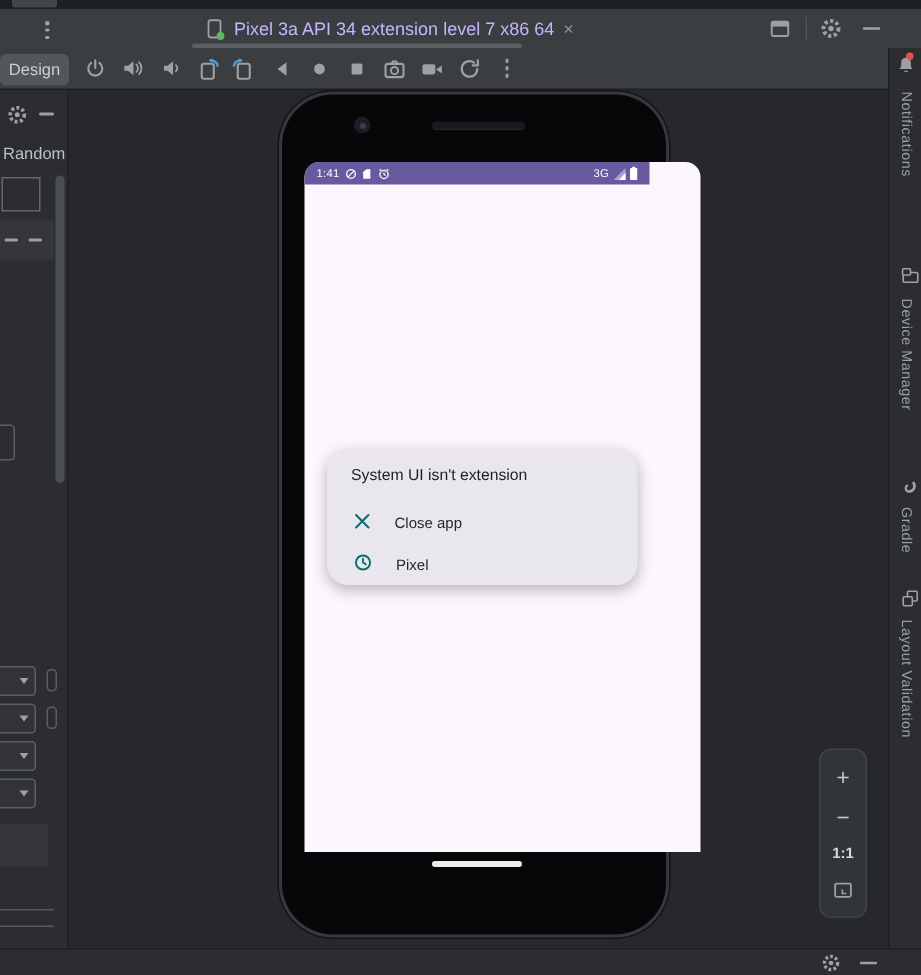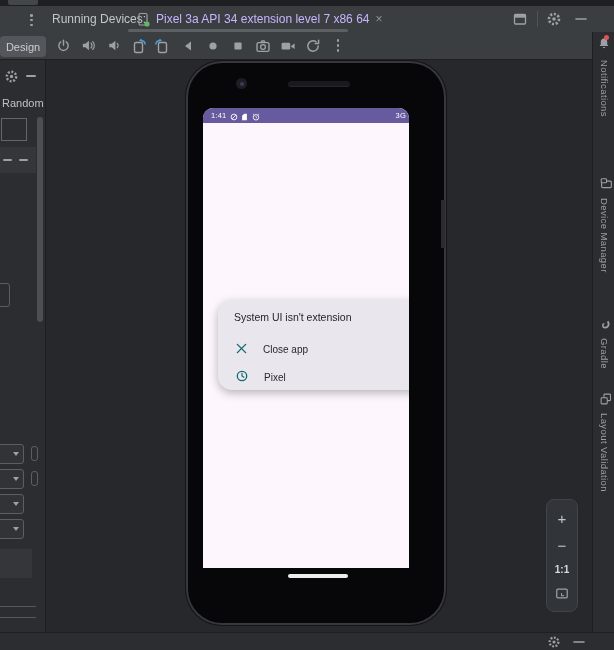--- a/index.html
+++ b/index.html
@@ -63,21 +63,21 @@
   .phone {
     left:188px; top:63px; width:256px; height:560px;
     background:#07070a; border-radius:34px;
     box-shadow:0 0 0 2px #37373c, 0 0 0 3px #141416;
   }
   .cam-outer { left:48px; top:15px; width:11px; height:11px; border-radius:50%; background:#1d1d23; }
   .cam-inner { left:3.5px; top:3.5px; width:4px; height:4px; border-radius:50%; background:#3c3c58; position:absolute; }
   .speaker { left:100px; top:18px; width:62px; height:6px; background:#1a1a1e; border-radius:3px; border-bottom:1px solid #26262b; }
   .side-btn { left:253px; top:137px; width:4px; height:48px; background:#2b2b30; border-radius:0 2px 2px 0; }
 
-  .screen { left:15px; top:45px; width:206px; height:460px; border-radius:10px 10px 0 0; overflow:hidden; }
+  .screen { left:15px; top:45px; width:264px; height:460px; border-radius:10px 10px 0 0; overflow:hidden; }
   .status-bar {
     position:absolute; left:0; top:0; width:230px; height:15px;
     display:flex; align-items:center; justify-content:space-between; padding:0 8px;
     color:#ffffff;
   }
   .sb-group { display:flex; align-items:center; gap:3.5px; }
   .sb-time, .sb-net { font-size:7.5px; color:#fff; letter-spacing:.2px; }
 
   .home-bar { left:100px; top:511px; width:60px; height:4px; background:#ececec; border-radius:2px; }
 
@@ -107,21 +107,20 @@
   <div class="abs top-strip">
     <div class="abs tab-remnant"></div>
   </div>
 
   <div class="abs header-bar">
     <div class="abs kebab" style="left:30px; top:8px;">
         <i></i>
         <i></i>
         <i></i>
       </div>
-    <div class="abs hdr-title" style="left:52px; top:0;">Running Devices:</div>
 
     <div class="abs dev-tab" style="left:137px; top:0;">
       <span class="ticon">
         <svg width="13" height="15" viewBox="0 0 13 15">
             <rect x="2" y="1.5" width="8" height="11.5" rx="1.5" fill="none" stroke="#9da1a6" stroke-width="1.2"></rect>
             <circle cx="10" cy="12" r="2.6" fill="#5fb865"></circle>
           </svg>
       </span>
       <span class="dev-tab-label">Pixel 3a API 34 extension level 7 x86 64</span>
       <span class="tab-close">×</span>

